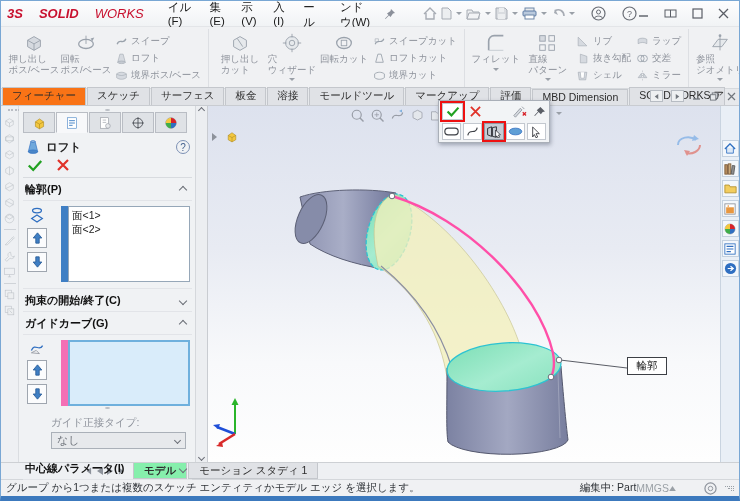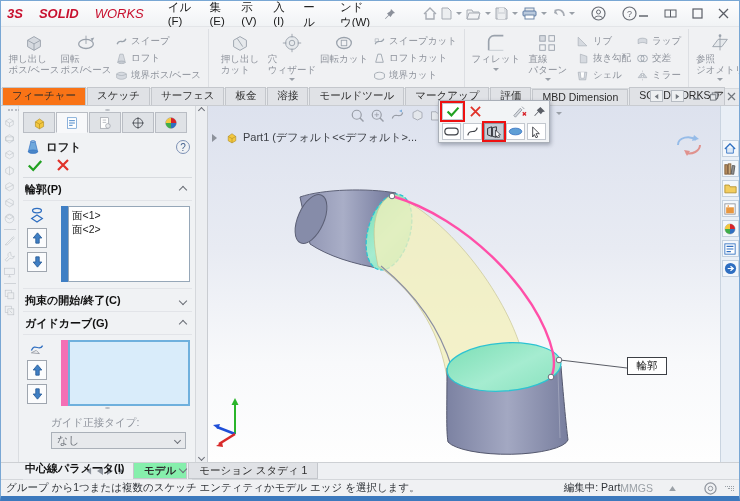--- a/index.html
+++ b/index.html
@@ -90,21 +90,21 @@
   
   .sheets{height:17px;flex:0 0 17px;display:flex;align-items:stretch;background:#eef0f3;border-top:1px solid #cdd0d4;padding-left:76px;font-size:10.5px}
   .snav{display:flex;align-items:center;gap:4px;padding:0 6px;color:#8d929b}
   .stab{display:flex;align-items:center;padding:0 10px;border:1px solid #c4c7cc;border-top:none;background:#e0e2e6;color:#2c2c2c;margin-right:1px}
   .stab.active{background:#86efac;font-weight:bold}
 
   
   .status{height:17px;flex:0 0 17px;display:flex;align-items:center;background:#f0f1f3;border-top:1px solid #d4d7db;padding:0 5px;font-size:10.5px;color:#2f3338}
   .status .msg{flex:1;white-space:nowrap;overflow:hidden}
   .status .edit{}
-  .units{display:flex;align-items:center;gap:16px;color:#9aa0a6;margin-right:28px}
+  .units{display:flex;align-items:center;gap:0;color:#9aa0a6;margin-right:28px}
   .grip{display:flex;flex-direction:column;gap:1px;margin-left:8px}
   .grip i{display:block;width:7px;border-top:1px dotted #9aa0a6}
 
   svg{display:block}
 </style>
 </head>
 <body>
 
 <div class="window">
 
@@ -724,21 +724,20 @@
       </div>
 
       <div class="tree">
         <span class="tri-r"></span>
         <span>
             <svg width="14" height="13" viewBox="0 0 24 24">
               <path d="M5 10l7-5 7 5v8l-7 4-7-4z" fill="#f3c73f" stroke="#a8861e"></path>
               <path d="M5 10l7 4 7-4M12 14v8" fill="none" stroke="#a8861e"></path>
             </svg>
           </span>
-        <span>Part1 (デフォルト&lt;&lt;デフォルト&gt;...</span>
       </div>
 
       <svg width="514" height="356" viewBox="0 0 514 356" style="position:absolute;left:0;top:0">
         <defs>
           <linearGradient id="gray1" x1="0" y1="0" x2="1" y2="0">
             <stop offset="0" stop-color="#7c82a2"></stop>
               <stop offset=".5" stop-color="#a3a8c2"></stop>
               <stop offset="1" stop-color="#787e9e"></stop>
           </linearGradient>
           <linearGradient id="gray2" x1="0" y1="0" x2="1" y2="0">

